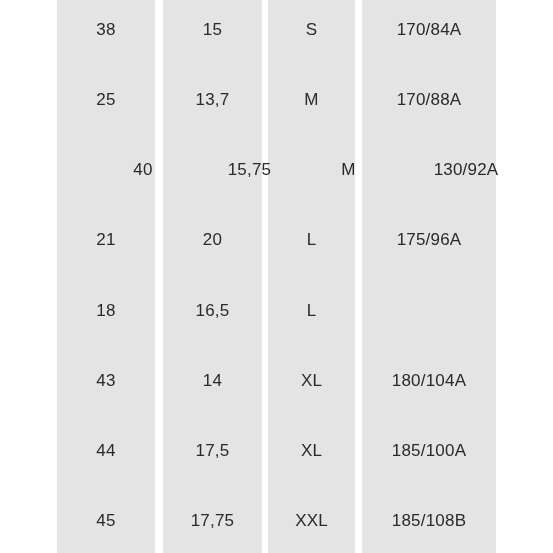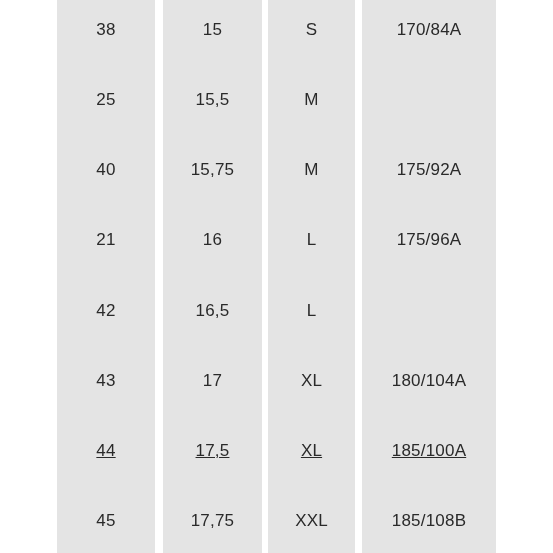--- a/index.html
+++ b/index.html
@@ -54,25 +54,25 @@
     letter-spacing: 0.2px;
     white-space: nowrap;
   }
   .chart-cell.col-0 { left: 57px;  width: 98px;  }
   .chart-cell.col-1 { left: 163px; width: 99px;  }
   .chart-cell.col-2 { left: 268px; width: 87px;  }
   .chart-cell.col-3 { left: 362px; width: 134px; }
 
   .chart-cell.row-0 { top: -5px;  }
   .chart-cell.row-1 { top: 65px;  }
-  .chart-cell.row-2 { top: 135px; }
+  .chart-cell.row-2 { top: 135px; padding-left: 37px; }
   .chart-cell.row-3 { top: 205px; }
   .chart-cell.row-4 { top: 276px; }
   .chart-cell.row-5 { top: 346px; }
-  .chart-cell.row-6 { top: 416px; text-decoration: underline; }
+  .chart-cell.row-6 { top: 416px; }
   .chart-cell.row-7 { top: 486px; }
 </style>
 </head>
 <body>
 
 <div id="size-chart">
 
   <div class="chart-columns">
     <div class="chart-column col-0"></div>
     <div class="chart-column col-1"></div>
@@ -81,39 +81,40 @@
   </div>
 
   <div class="chart-cells">
 
     <div class="chart-cell row-0 col-0">38</div>
     <div class="chart-cell row-0 col-1">15</div>
     <div class="chart-cell row-0 col-2">S</div>
     <div class="chart-cell row-0 col-3">170/84A</div>
 
     <div class="chart-cell row-1 col-0">25</div>
-    <div class="chart-cell row-1 col-1">15,5</div>
+    <div class="chart-cell row-1 col-1">13,7</div>
     <div class="chart-cell row-1 col-2">M</div>
+    <div class="chart-cell row-1 col-3">170/88A</div>
 
     <div class="chart-cell row-2 col-0">40</div>
     <div class="chart-cell row-2 col-1">15,75</div>
     <div class="chart-cell row-2 col-2">M</div>
-    <div class="chart-cell row-2 col-3">175/92A</div>
+    <div class="chart-cell row-2 col-3">130/92A</div>
 
     <div class="chart-cell row-3 col-0">21</div>
-    <div class="chart-cell row-3 col-1">16</div>
+    <div class="chart-cell row-3 col-1">20</div>
     <div class="chart-cell row-3 col-2">L</div>
     <div class="chart-cell row-3 col-3">175/96A</div>
 
-    <div class="chart-cell row-4 col-0">42</div>
+    <div class="chart-cell row-4 col-0">18</div>
     <div class="chart-cell row-4 col-1">16,5</div>
     <div class="chart-cell row-4 col-2">L</div>
 
     <div class="chart-cell row-5 col-0">43</div>
-    <div class="chart-cell row-5 col-1">17</div>
+    <div class="chart-cell row-5 col-1">14</div>
     <div class="chart-cell row-5 col-2">XL</div>
     <div class="chart-cell row-5 col-3">180/104A</div>
 
     <div class="chart-cell row-6 col-0">44</div>
     <div class="chart-cell row-6 col-1">17,5</div>
     <div class="chart-cell row-6 col-2">XL</div>
     <div class="chart-cell row-6 col-3">185/100A</div>
 
     <div class="chart-cell row-7 col-0">45</div>
     <div class="chart-cell row-7 col-1">17,75</div>

